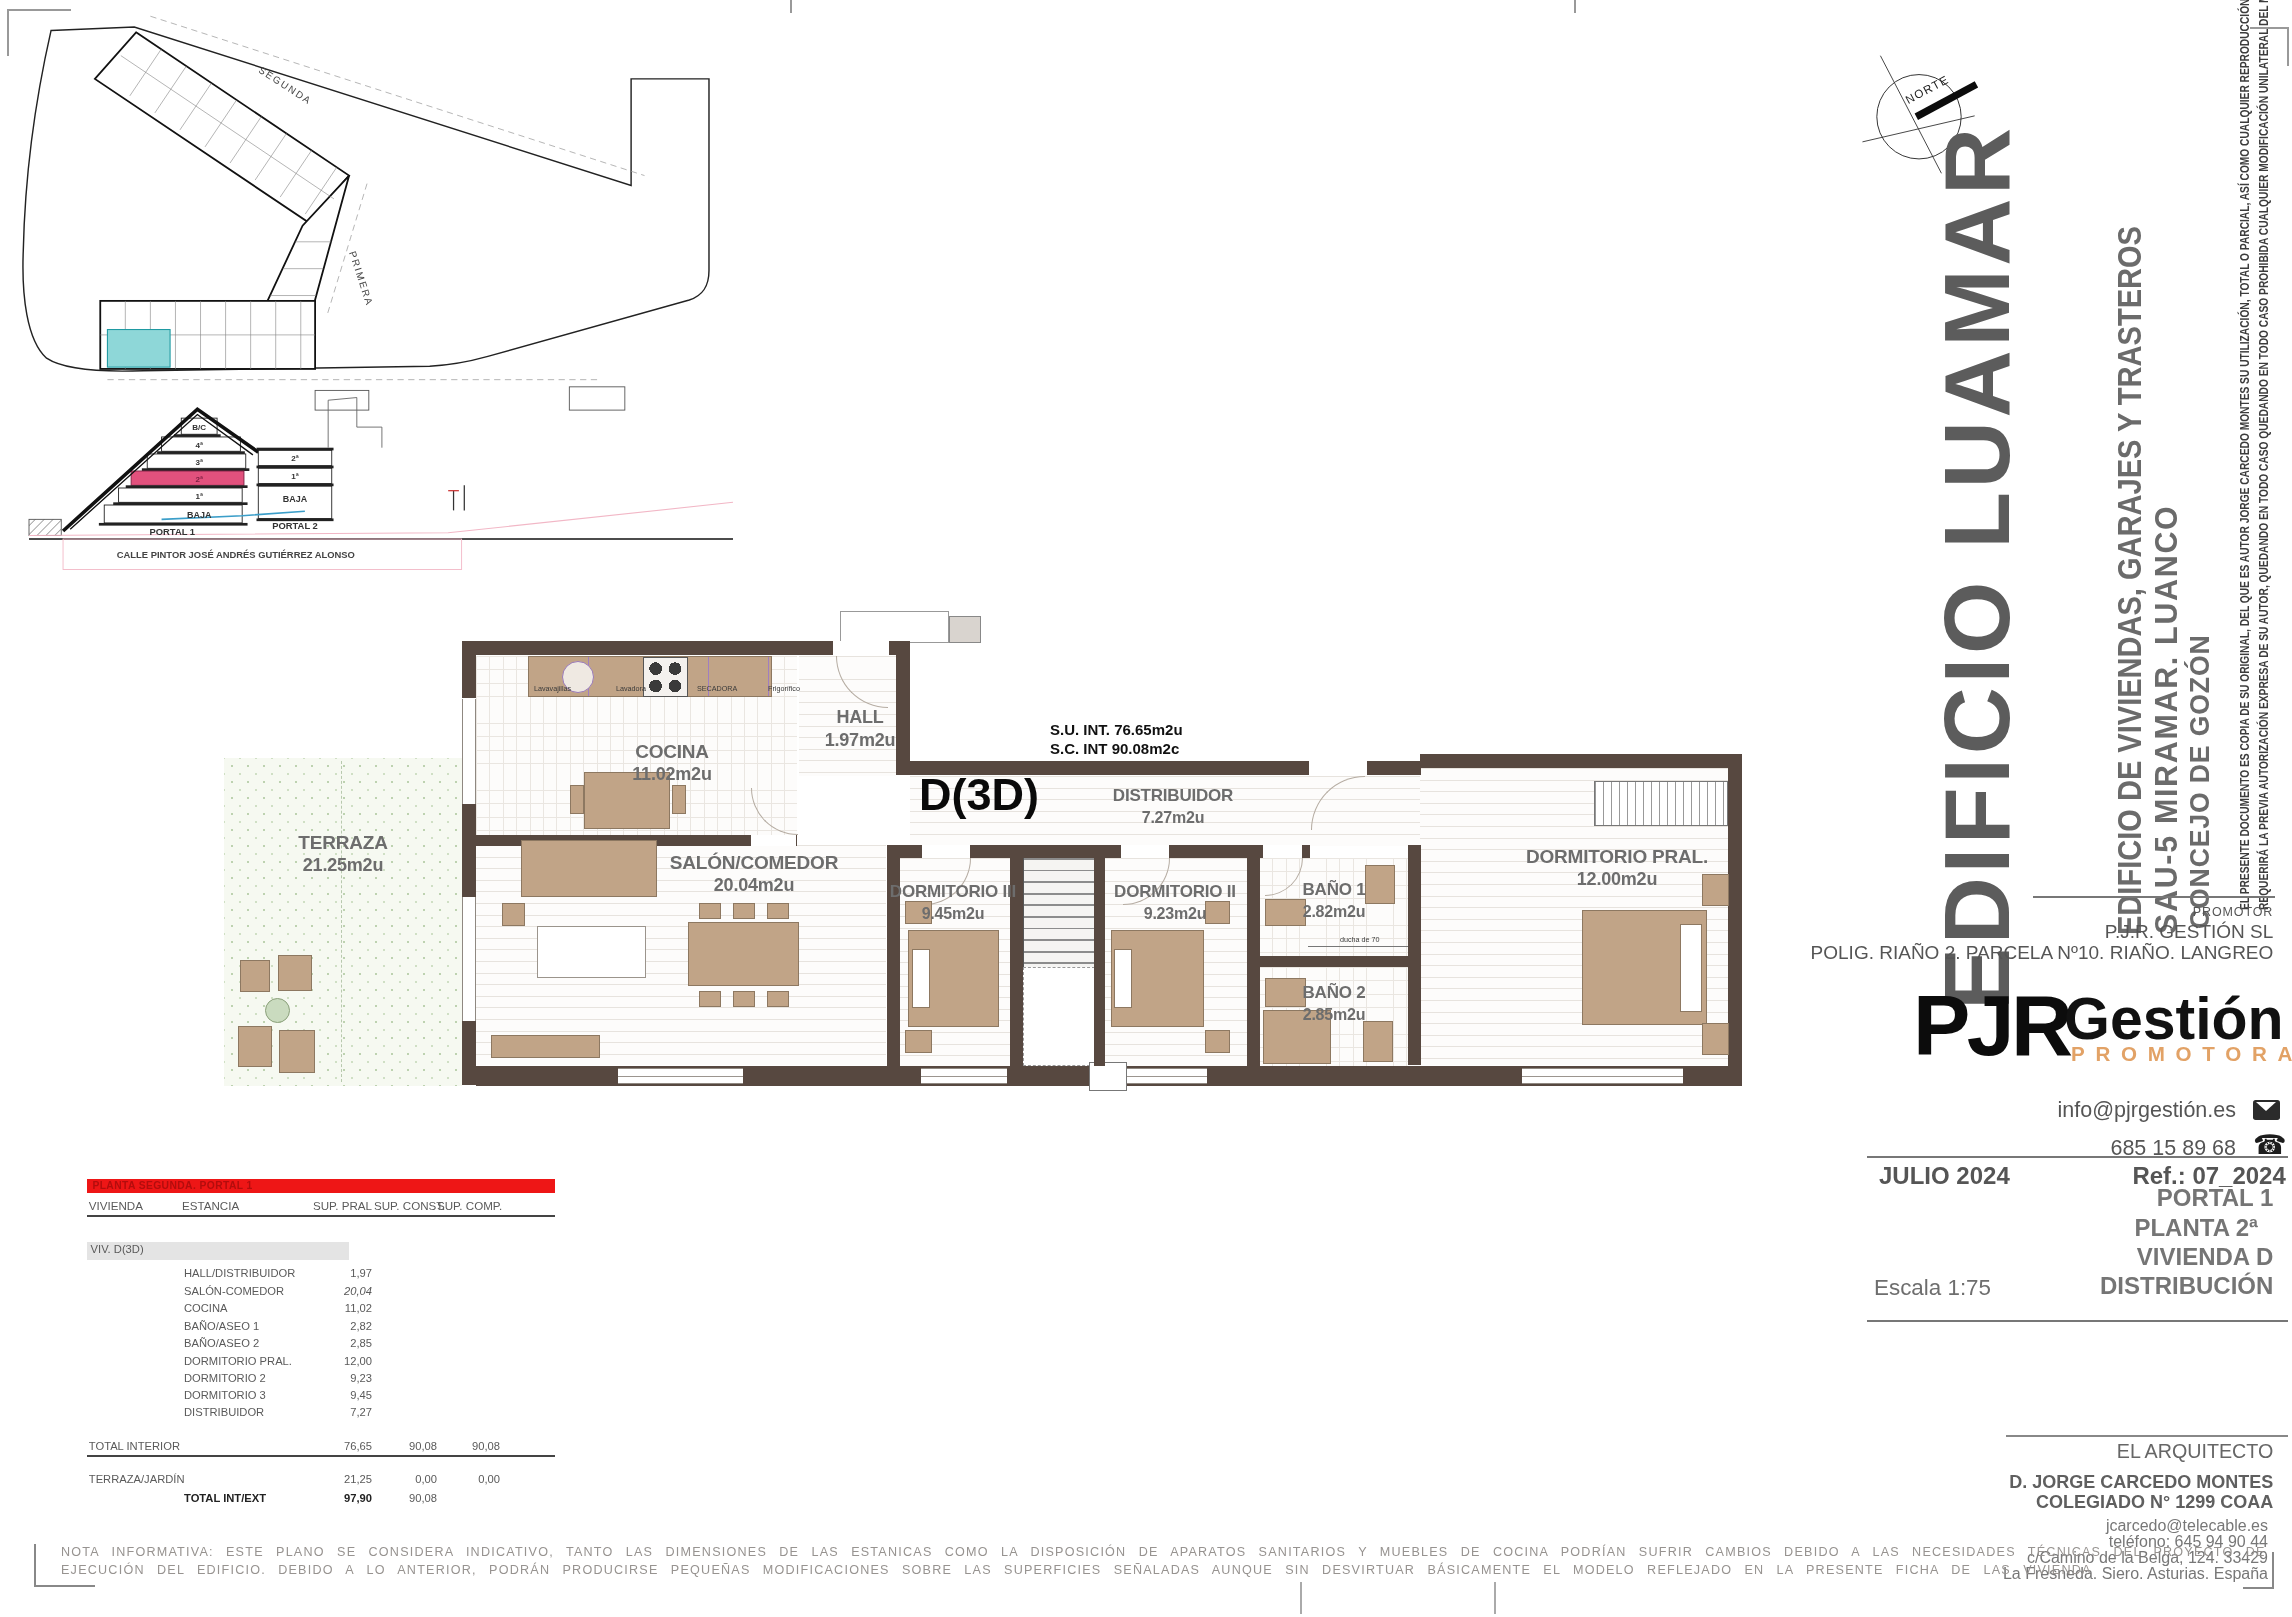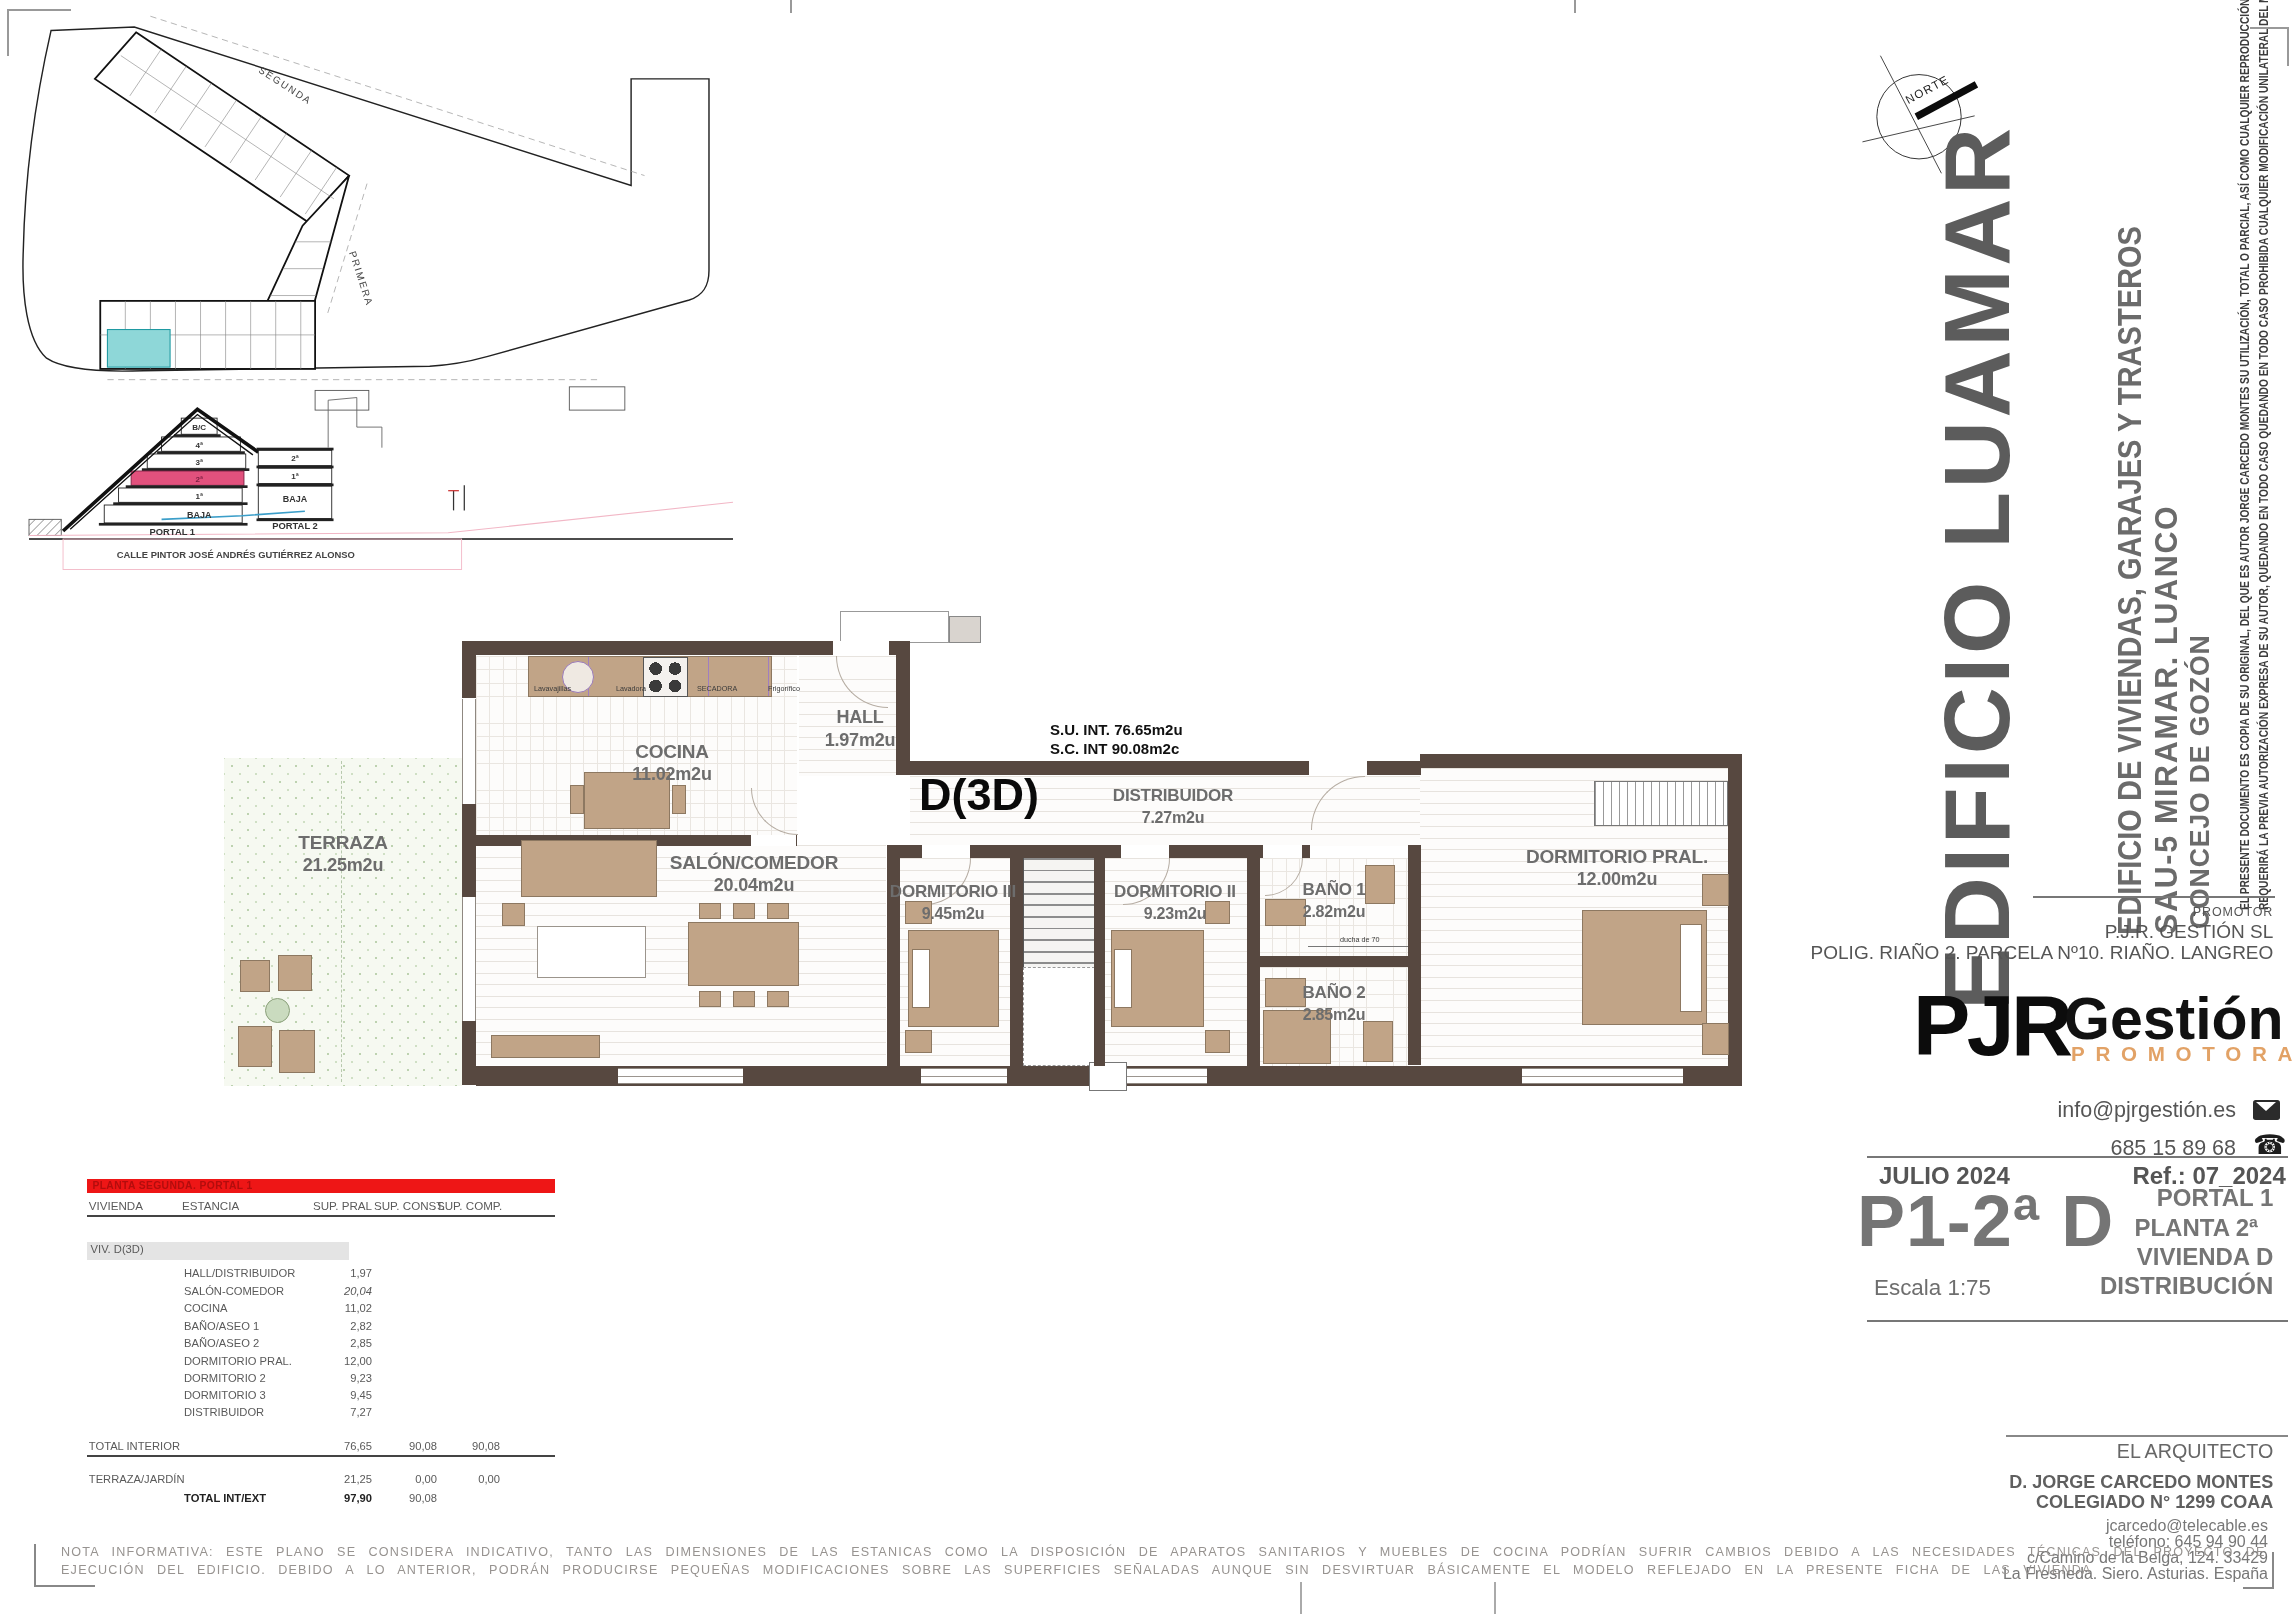--- a/index.html
+++ b/index.html
@@ -387,21 +387,20 @@
 
   <div class="rt" style="right:57px;top:1098px;font-size:21.5px;color:#555;">info@pjrgestión.es</div>
   <div class="envelope" style="left:2253px;top:1100px;width:27px;height:19.7px;"></div>
   <div class="rt" style="right:57px;top:1136px;font-size:21.5px;color:#555;">685 15 89 68</div>
   <div class="phoneicon" style="left:2253px;top:1132px;">☎</div>
 
   <div class="line" style="left:1867px;top:1156px;width:421px;height:1.8px;"></div>
   <div class="rt" style="left:1879px;top:1162px;font-size:24px;font-weight:600;color:#555;">JULIO 2024</div>
   <div class="rt" style="right:7.2px;top:1162px;font-size:24px;font-weight:600;color:#555;">Ref.: 07_2024</div>
 
-  <div class="rt" style="left:1857px;top:1180px;font-size:72px;font-weight:700;color:#757575;letter-spacing:0.9px;">P1-2ª D</div>
   <div class="rt" style="right:19.7px;top:1184px;font-size:24px;font-weight:700;color:#757575;">PORTAL 1</div>
   <div class="rt" style="right:35px;top:1214px;font-size:24px;font-weight:700;color:#757575;">PLANTA 2ª</div>
   <div class="rt" style="right:19.7px;top:1243px;font-size:24px;font-weight:700;color:#757575;">VIVIENDA D</div>
   <div class="rt" style="right:19.7px;top:1272px;font-size:24px;font-weight:700;color:#757575;">DISTRIBUCIÓN</div>
   <div class="rt" style="left:1874px;top:1275px;font-size:22.4px;color:#6e6e6e;">Escala  1:75</div>
   <div class="line" style="left:1867px;top:1320px;width:421px;height:1.8px;"></div>
 
   <div class="line" style="left:2006px;top:1435px;width:282px;height:1.8px;background:#888;"></div>
   <div class="rt" style="right:19.7px;top:1440px;font-size:19.7px;color:#666;">EL ARQUITECTO</div>
   <div class="rt" style="right:19.7px;top:1472px;font-size:18px;font-weight:700;color:#5f5f5f;">D. JORGE CARCEDO MONTES</div>

